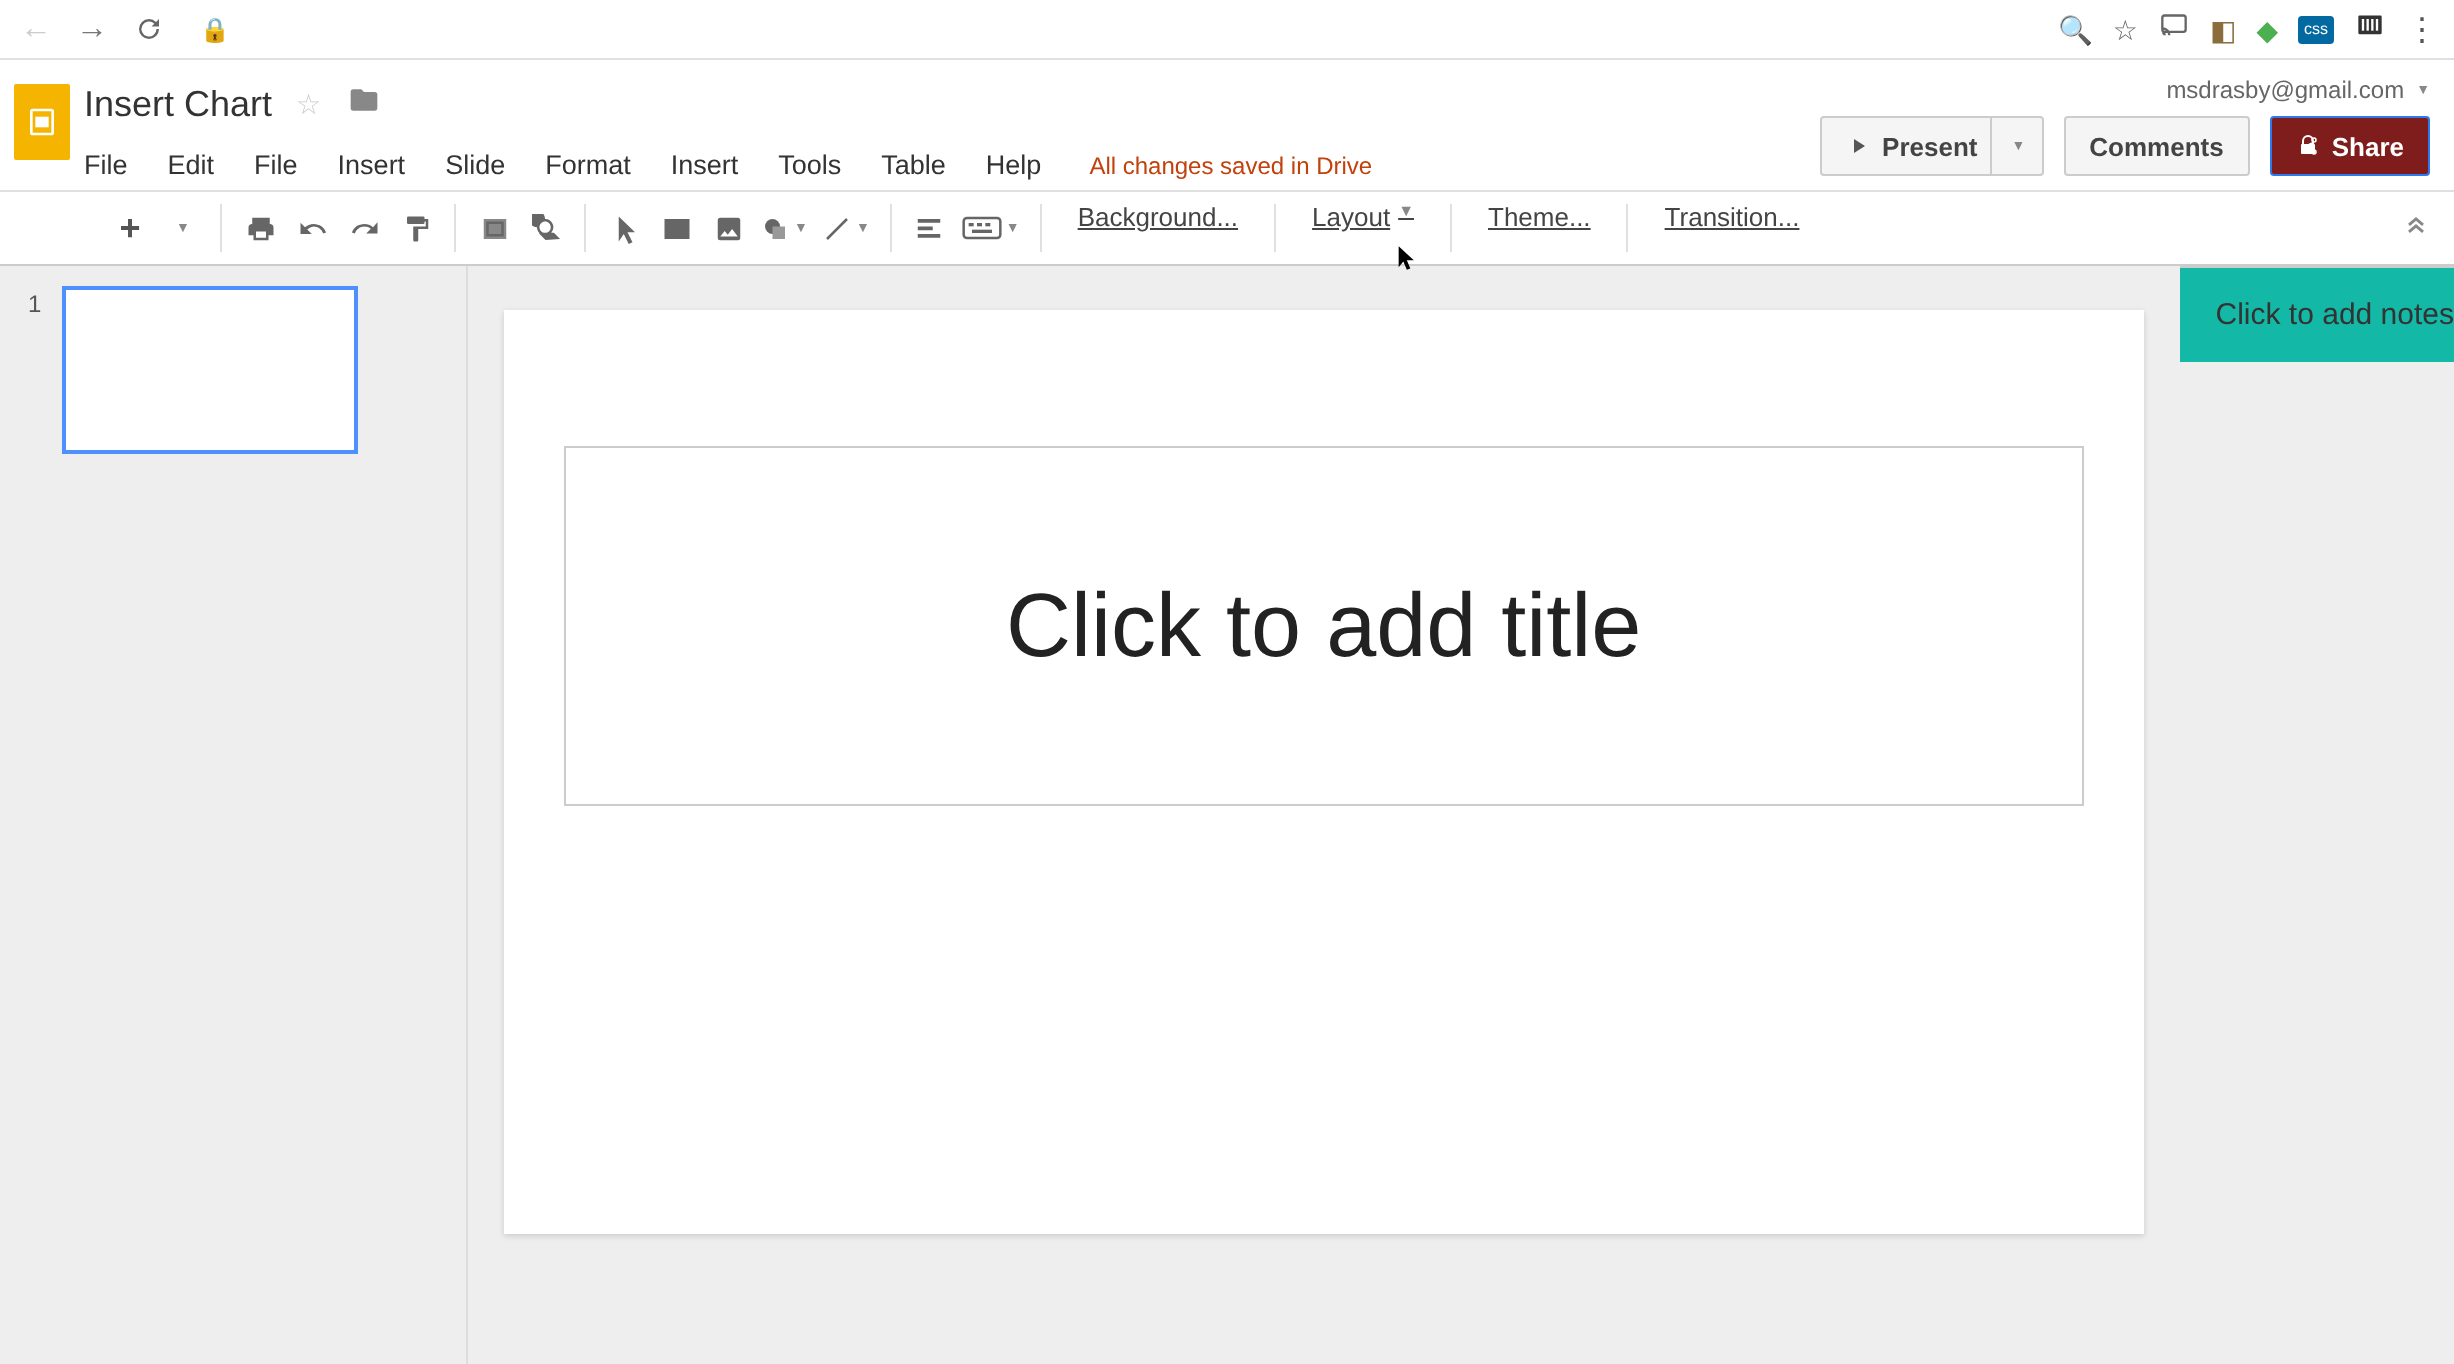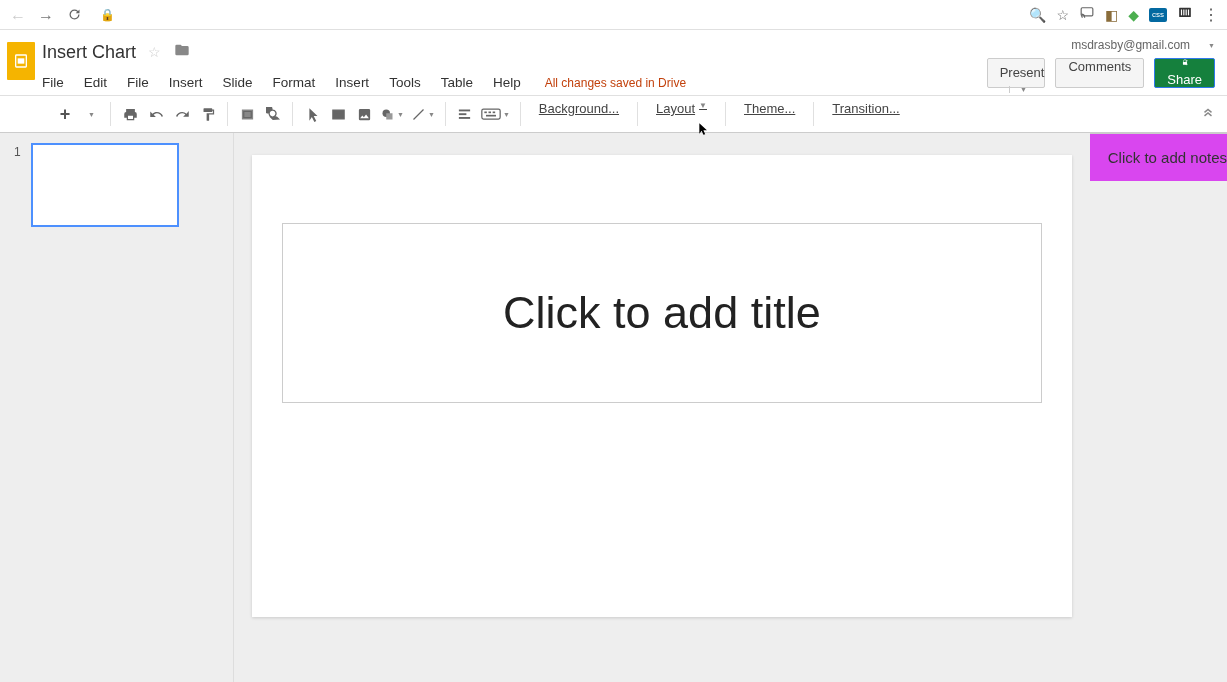--- a/index.html
+++ b/index.html
@@ -107,41 +107,40 @@
       flex-direction: column;
       align-items: flex-end;
       gap: 6px;
       padding-top: 2px;
     }
     .user-email {
       color: #666;
       font-size: 12px;
       display: flex;
       align-items: center;
-      gap: 16px;
+      gap: 4px;
     }
     .action-buttons { display: flex; gap: 10px; align-items: center; }
     .btn {
       height: 30px;
       padding: 0 12px;
       border: 1px solid #ccc;
       background: #f5f5f5;
       border-radius: 2px;
       font-size: 13px;
       cursor: pointer;
       display: flex;
       align-items: center;
       gap: 6px;
       color: #444;
-      font-weight: normal;
-      flex-direction: column;
+      font-weight: bold;
     }
     .btn.present { padding-right: 0; }
     .btn.present .split { border-left: 1px solid #ccc; padding: 0 8px; height: 100%; display: flex; align-items: center; }
-    .btn.share { background: #15803d; border-color: #3079ed; color: #fff; }
+    .btn.share { background: #7f1d1d; border-color: #3079ed; color: #fff; }
     
     .toolbar {
       height: 38px;
       border-top: 1px solid #e0e0e0;
       border-bottom: 1px solid #ccc;
       display: flex;
       align-items: center;
       padding: 0 8px 0 52px;
       gap: 0;
       background: #fff;
@@ -241,21 +240,21 @@
       align-items: center;
       justify-content: center;
     }
     .subtitle-placeholder {
       font-size: 27px;
       color: #555;
       font-weight: 400;
     }
     .notes-area {
       height: 48px;
-      background: #d946ef;
+      background: #14b8a6;
       border-top: 1px solid #ccc;
       display: flex;
       align-items: center;
       padding-left: 18px;
       font-size: 15px;
       color: #333;
     }
     .cursor-pointer {
       position: absolute;
       top: 120px;

